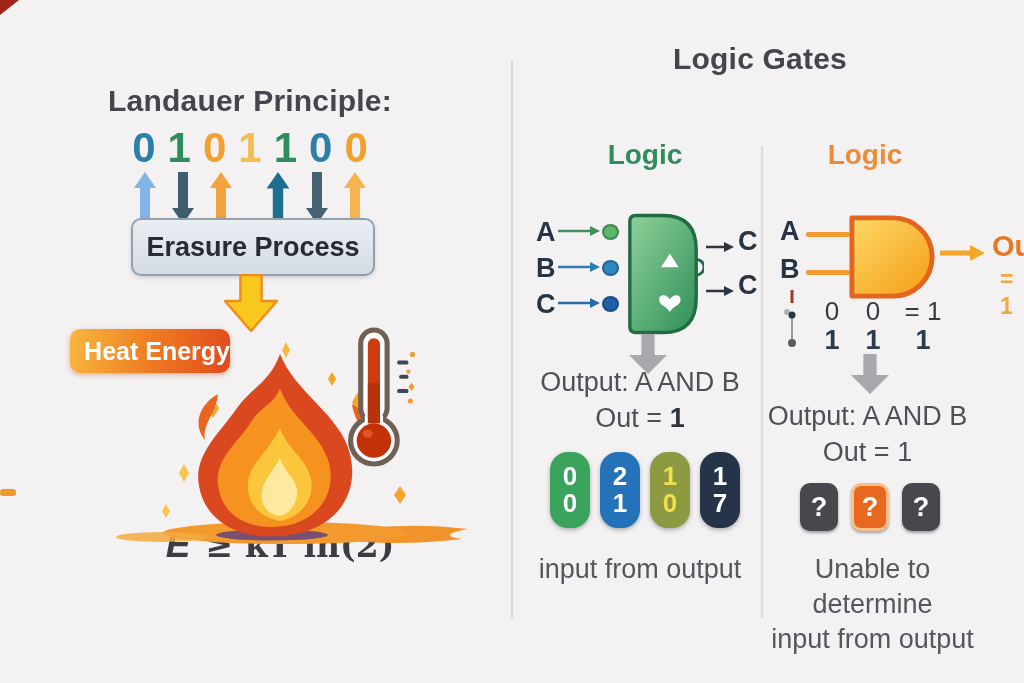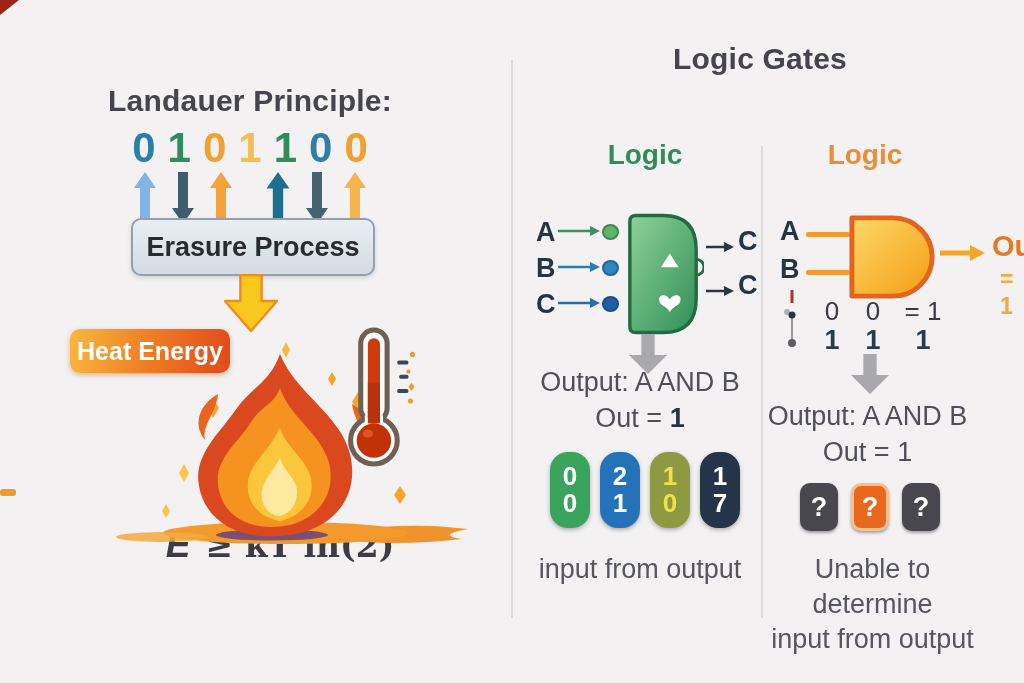--- a/index.html
+++ b/index.html
@@ -29,21 +29,21 @@
     border:2px solid #94a0ac;
     display:flex;align-items:center;justify-content:center;
     font-weight:bold;font-size:27px;color:#2a2a32;
     box-shadow:0 2px 4px rgba(60,70,90,.18);
   }
 
   
   .heat-badge{
     width:160px;height:44px;border-radius:10px;
     background:linear-gradient(100deg,#f8b83e 0%,#ef7c23 50%,#e2491b 100%);
-    display:flex;align-items:center;justify-content:center;
+    display:flex;align-items:center;justify-content:flex-end;
     font-weight:bold;font-size:25px;color:#ffffff;
     box-shadow:0 2px 5px rgba(180,70,10,.35);
     z-index:3;
   }
 
   
   .formula{font-size:33px;color:#3c3c44;font-weight:bold;}
   .formula .f-e{font-style:italic;font-size:37px;font-family:"Liberation Sans",sans-serif;padding-right:6px;}
   .formula .f-rest{font-family:"DejaVu Serif",serif;}
 

